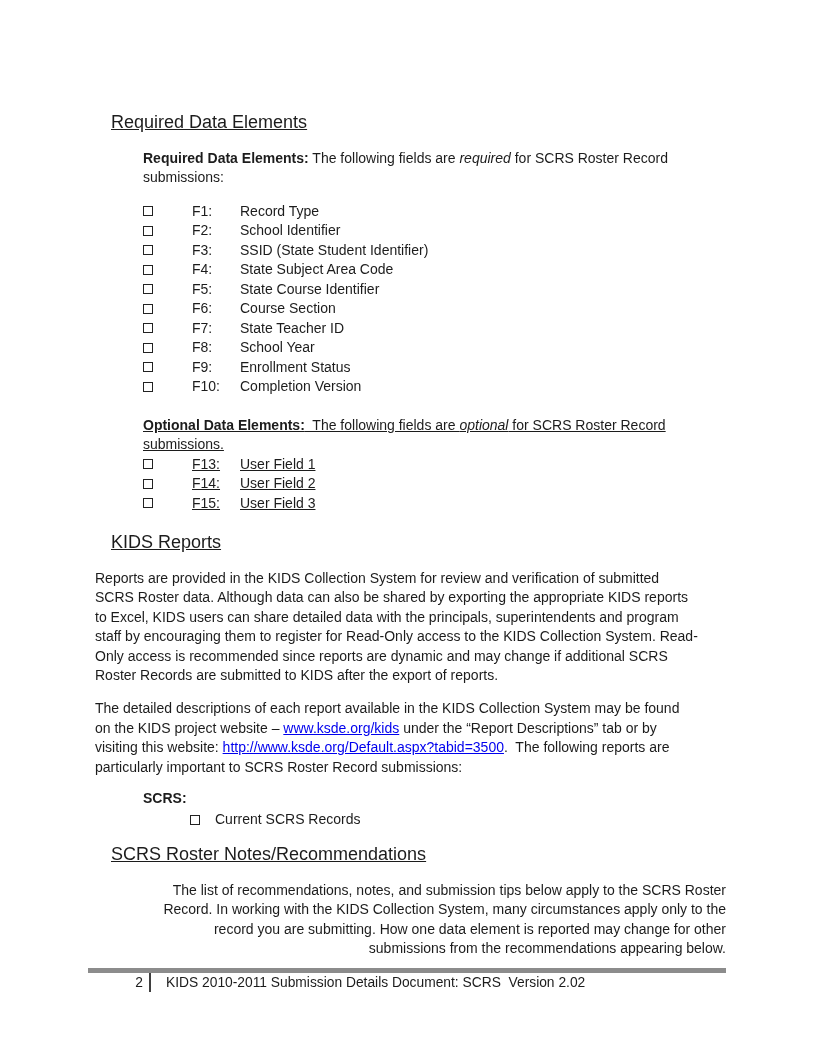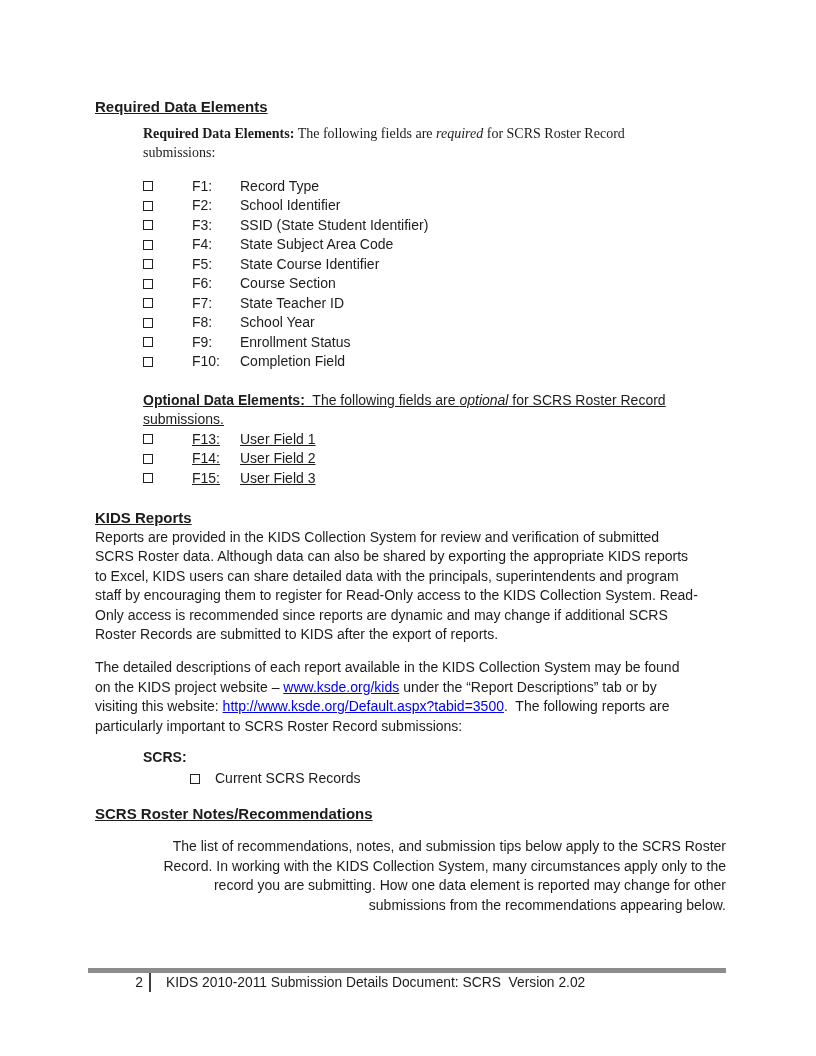--- a/index.html
+++ b/index.html
@@ -7,21 +7,21 @@
     position:relative;
     width:816px;height:1056px;
     background:#fff;
     font-family:"Liberation Sans",sans-serif;
     font-size:14px;line-height:19.5px;
     color:#1c1c1c;
     box-sizing:border-box;
     padding:97px 90px 0 95px;
     overflow:hidden;
   }
-  .h{font-weight:bold;text-decoration:underline;margin:0;font-size:15px;}
+  .h{font-weight:normal;text-decoration:underline;margin:16px;font-size:18px;}
   .tl{white-space:pre;}
   .tl span{white-space:pre;}
   .b{font-weight:bold;}
   .i{font-style:italic;}
   .lnk{color:var(--link,#0000ee);text-decoration:underline;cursor:pointer;}
   .ind1{margin-left:48px;}
   
   .frow{display:flex;margin-left:48px;align-items:baseline;}
   .cbcell{display:inline-block;width:49px;flex:0 0 49px;}
   .flabel{display:inline-block;width:48px;flex:0 0 48px;}
@@ -29,21 +29,21 @@
   .cb{
     display:inline-block;width:8px;height:8px;
     border:1.4px solid #222;
     position:relative;top:0.5px;
     background:#fff;
   }
   
   .srow{display:flex;margin-left:95px;align-items:baseline;margin-top:1.5px;}
   .scell{display:inline-block;width:25px;flex:0 0 25px;}
   
-  .mt-intro{margin-top:7px;font-family:Liberation Serif, serif;}
+  .mt-intro{margin-top:7px;}
   .mt-list{margin-top:14px;}
   .mt-opt{margin-top:19px;text-decoration:underline;}
   .mt-h2{margin-top:20px;}
   .mt-p1{}
   .mt-p2{margin-top:13.5px;}
   .mt-scrs{margin-top:12px;}
   .mt-h3{margin-top:15.5px;}
   .mt-notes{margin-top:13.5px;text-align:right;}
   
   .footer-bar{
@@ -114,21 +114,21 @@
         <span class="fdesc">School Year</span>
       </div>
       <div class="frow">
         <span class="cbcell"><span class="cb"></span></span>
         <span class="flabel">F9:</span>
         <span class="fdesc">Enrollment Status</span>
       </div>
       <div class="frow">
         <span class="cbcell"><span class="cb"></span></span>
         <span class="flabel">F10:</span>
-        <span class="fdesc">Completion Field</span>
+        <span class="fdesc">Completion Version</span>
       </div>
     </div>
 
   <div class="mt-opt">
     <div class="ind1">
         <div class="tl"><span class="b">Optional Data Elements:</span><span>  The following fields are </span><span class="i">optional</span><span> for SCRS Roster Record</span></div>
         <div class="tl"><span>submissions.</span></div>
       </div>
     <div>
         <div class="frow">

